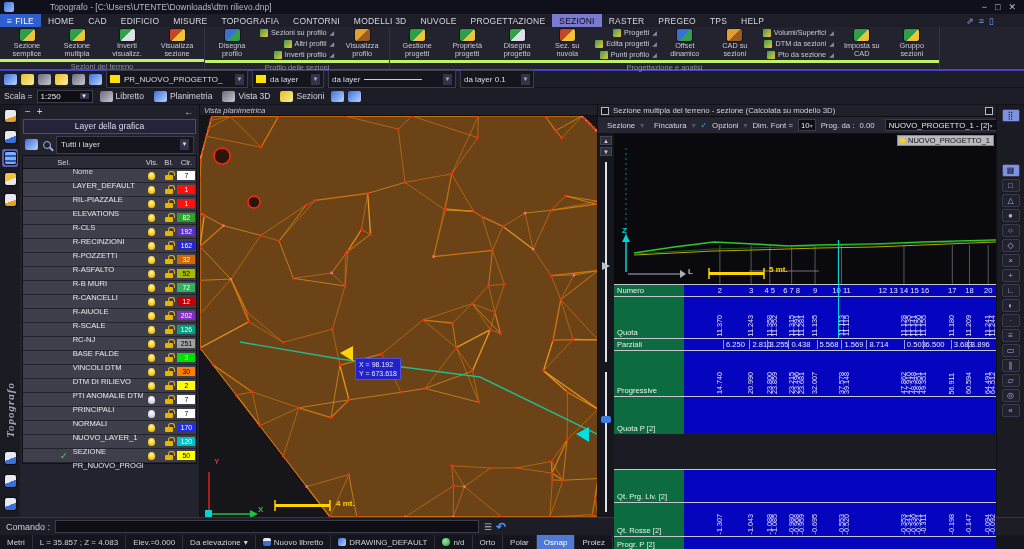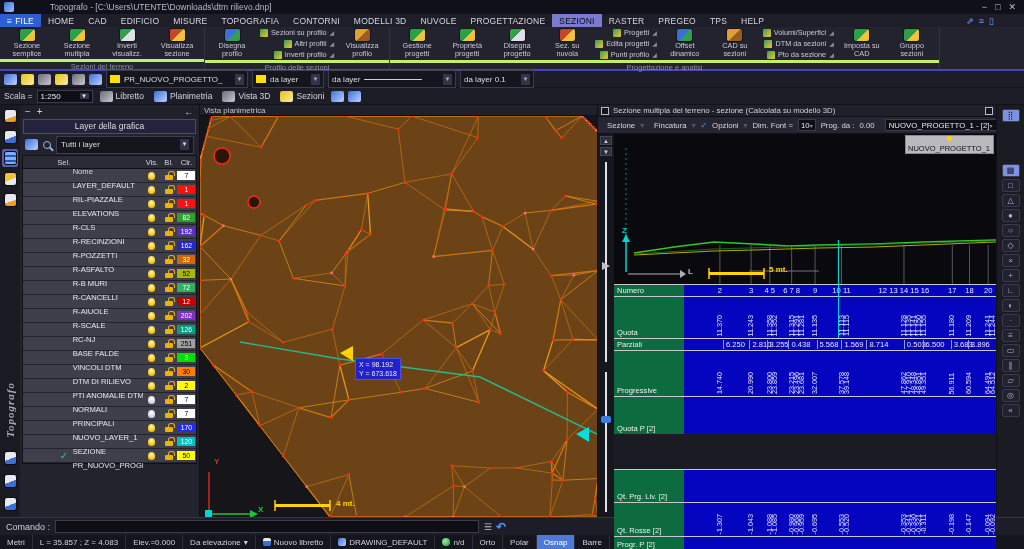--- a/index.html
+++ b/index.html
@@ -79,21 +79,21 @@
   .c-vis{ width:22px; display:flex; justify-content:center;} .c-bl{ width:20px; display:flex; justify-content:center;} .c-clr{ width:24px; display:flex; justify-content:center;}
   .bulb { width:7px; height:8px; border-radius:50% 50% 40% 40%; background:radial-gradient(circle at 50% 35%,#fff6b0,#f0c000 70%,#b88a00); }
   .bulb.off { background:radial-gradient(circle at 50% 35%,#ffffff,#cfcfda 70%,#9a9aa8); }
   .lock { width:8px; height:5px; background:#e8b400; border-radius:1px; position:relative; margin-top:4px;}
   .lock:before { content:""; position:absolute; width:5px; height:4px; border:1px solid #e8b400; border-bottom:none; border-radius:3px 3px 0 0; top:-4px; left:3px; }
   .swatch { width:18px; height:9px; display:flex; align-items:center; justify-content:center; font-size:6.8px; }
   .chk { color:#35c04c; font-weight:bold; font-size:9px; }
 
   
   .cview { width:398px; position:relative; background:#15151a; border-right:1px solid #101016; overflow:hidden;}
-  .cview-title { height:11px; background:#20202b; font-size:7.8px; color:#c6c6d4; padding-left:4px; line-height:11px; border-bottom:1px solid #0d0d12;}
+  .cview-title { height:11px; background:#20202b; font-size:7.8px; color:#c6c6d4; padding-left:4px; line-height:11px; border-bottom:1px solid #0d0d12;font-style:italic;}
   .cview svg { position:absolute; top:11px; left:0; }
   .tooltip { position:absolute; background:#2222c8; border:1px solid #5050e0; color:#e8e8ff; font-size:7px; line-height:1.3; padding:1px 3px; }
   .axlbl { position:absolute; font-size:8px; font-weight:bold; }
   .sbar-lbl { position:absolute; color:#ffd400; font-size:8px; font-weight:bold;}
 
   
   .rpanel { width:398px; display:flex; flex-direction:column; background:#1b1b24; }
   .rp-title { height:12px; background:#20202b; display:flex; align-items:center; gap:4px; padding:0 3px; font-size:7.8px; color:#d0d0de; border-bottom:1px solid #0d0d12;}
   .rp-title .box { width:8px; height:8px; border:1px solid #b8b8c8; background:#15151a;}
   .rp-title .right { margin-left:auto; }
@@ -102,21 +102,21 @@
   .numbox { background:#0e0e15; border:1px solid #3c3c4c; width:26px; height:12px; display:flex; align-items:center; padding:0 2px; color:#e8e8f0;}
   .projdd { background:#0e0e15; border:1px solid #3c3c4c; width:118px; height:12px; display:flex; align-items:center; padding:0 3px; color:#e8e8f0; }
   .rp-body { flex:1; display:flex; }
   .sliders { width:16px; background:#16161d; position:relative; }
   .sliders .sarr { position:absolute; left:2px; width:12px; height:9px; background:#2e2e3a; color:#cfcfdc; font-size:6px; text-align:center; line-height:9px; border:1px solid #44445a;}
   .sliders .track { position:absolute; left:7px; width:2px; background:#e0e0e8; }
   .thumb1 { position:absolute; left:4px; width:0; height:0; border-top:4px solid transparent; border-bottom:4px solid transparent; border-left:8px solid #c2c2ce; }
   .thumb2 { position:absolute; left:3px; width:10px; height:7px; background:#3a7de0; border-radius:2px;}
   .rp-content { flex:1; position:relative; }
   .chart { position:relative; width:382px; height:150px; background:#0a0a0e; }
-  .legend { position:absolute; top:1px; right:2px; background:#b9b9bf; color:#111; font-size:7.5px; padding:0 3px 0 2px; display:flex; align-items:center; gap:3px; border:1px solid #88888f;flex-direction:column;}
+  .legend { position:absolute; top:1px; right:2px; background:#b9b9bf; color:#111; font-size:7.5px; padding:0 3px 0 2px; display:flex; align-items:center; gap:3px; border:1px solid #88888f;}
   .legend .dot { width:5px; height:5px; border-radius:50%; background:#ffd400; }
   .stable { position:relative; width:382px; height:232px; font-size:7.6px; }
   .srow { display:flex; border-top:1px solid #c8c8d2; }
   .slabel { width:70px; background:#0d6b40; color:#e8f2ea; display:flex; align-items:flex-end; padding:0 0 1px 3px; }
   .sdata { flex:1; background:#0505c0; position:relative; overflow:hidden; color:#fff; }
   .stnum { position:absolute; bottom:1px; transform:translateX(-50%); color:#e8e8f8; }
   .rot { position:absolute; bottom:2px; writing-mode:vertical-rl; transform:rotate(180deg); font-size:7.2px; color:#e8e8f8; line-height:1; }
   .parz { position:absolute; bottom:1px; transform:translateX(-50%); color:#e8e8f8; border-left:1px solid #9a9ae0; padding-left:2px;}
   .cyanline { position:absolute; width:1px; background:#00d5d5; }
 
@@ -625,34 +625,34 @@
           </span>
           <span class="c-bl">
             <span class="lock"></span>
           </span>
           <span class="c-clr">
             <span class="swatch" style="background: rgb(255, 255, 0); color: rgb(0, 0, 0);">2</span>
           </span>
         </div>
         <div class="lrow">
           <span class="c-sel"></span>
+          <span class="c-nome">PRINCIPALI</span>
+          <span class="c-vis">
+            <span class="bulb off"></span>
+          </span>
+          <span class="c-bl">
+            <span class="lock"></span>
+          </span>
+          <span class="c-clr">
+            <span class="swatch" style="background: rgb(255, 255, 255); color: rgb(0, 0, 0);">7</span>
+          </span>
+        </div>
+        <div class="lrow">
+          <span class="c-sel"></span>
           <span class="c-nome">NORMALI</span>
-          <span class="c-vis">
-            <span class="bulb off"></span>
-          </span>
-          <span class="c-bl">
-            <span class="lock"></span>
-          </span>
-          <span class="c-clr">
-            <span class="swatch" style="background: rgb(255, 255, 255); color: rgb(0, 0, 0);">7</span>
-          </span>
-        </div>
-        <div class="lrow">
-          <span class="c-sel"></span>
-          <span class="c-nome">PRINCIPALI</span>
           <span class="c-vis">
             <span class="bulb off"></span>
           </span>
           <span class="c-bl">
             <span class="lock"></span>
           </span>
           <span class="c-clr">
             <span class="swatch" style="background: rgb(255, 255, 255); color: rgb(0, 0, 0);">7</span>
           </span>
         </div>
@@ -1325,21 +1325,21 @@
     <span class="sseg">
       <span>Orto</span>
     </span>
     <span class="sseg">
       <span>Polar</span>
     </span>
     <span class="sseg active">
       <span>Osnap</span>
     </span>
     <span class="sseg">
-      <span>Barre</span>
+      <span>Proiez</span>
     </span>
     <span class="sseg">
       <span>Spess</span>
     </span>
     <span class="sseg">
       <span>Param</span>
     </span>
     <span class="sseg">
       <span>Barre strumenti</span>
     </span>

